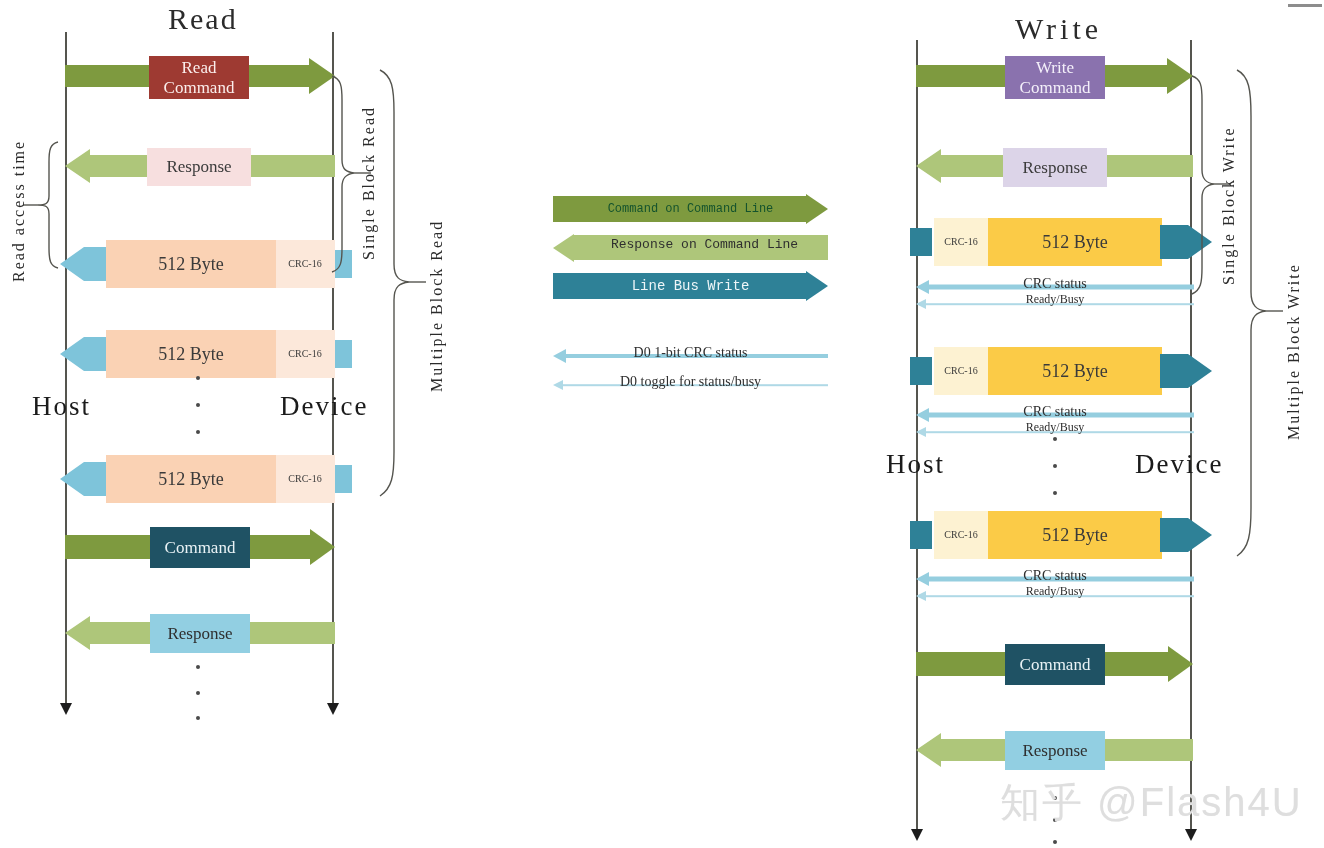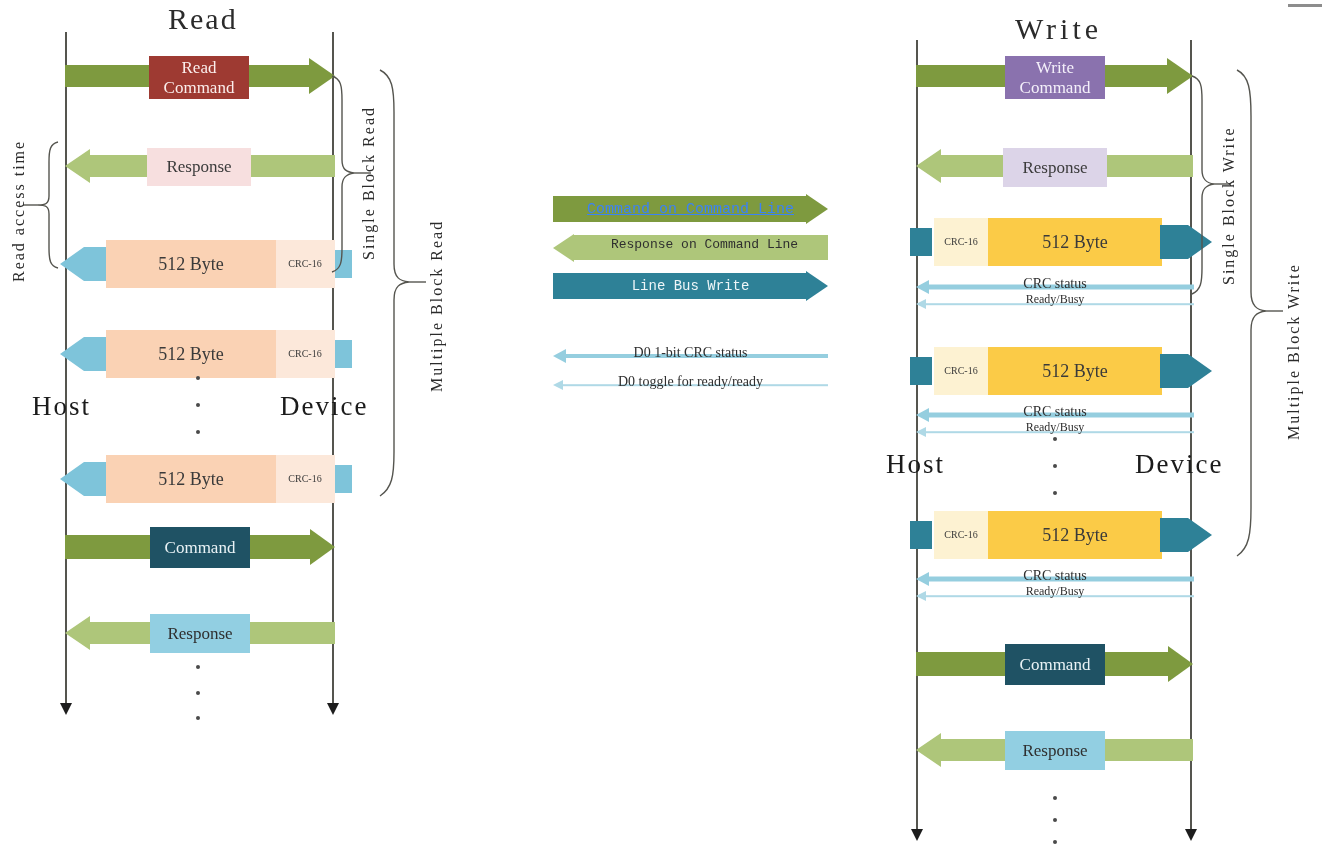--- a/index.html
+++ b/index.html
@@ -191,21 +191,21 @@
     <div class="vlabel" style="left:428px;top:392px;font-size:16px;letter-spacing:2px;">Multiple Block Read</div>
   </div>
 
   <div class="legend" style="left:553px;top:196px;width:280px;height:200px;">
 
     <div class="lrow" style="left:0;top:0;width:275px;height:26px;">
       <div class="bar right" style="left:0;top:0;width:275px;height:26px;--c:#7E9A3F;--hh:15px;--hw:22px;">
         <div class="shaft" style="width:253px;background:#7E9A3F;"></div>
         <div class="head"></div>
       </div>
-      <div class="ltxt" style="color:#3b82f6;font-size:15px;padding-right:14px;text-decoration:underline;">Command on Command Line</div>
+      <div class="ltxt" style="color:#14532d;font-size:12px;padding-right:14px;">Command on Command Line</div>
     </div>
 
     <div class="lrow" style="left:0;top:39px;width:275px;height:19px;">
       <div class="bar left" style="left:0;top:0;width:275px;height:25px;--c:#AEC67A;--hh:14px;--hw:21px;">
         <div class="shaft" style="left:21px;width:254px;background:#AEC67A;"></div>
         <div class="head"></div>
       </div>
       <div class="ltxt" style="color:#2f2f2f;font-size:13px;padding-left:14px;">Response on Command Line</div>
     </div>
 
@@ -224,21 +224,21 @@
         <div class="hd"></div>
       </div>
       <div class="thin-txt" style="left:0;top:-3px;width:275px;font-size:14px;">D0 1-bit CRC status</div>
     </div>
 
     <div class="lrow" style="left:0;top:182px;width:275px;height:14px;">
       <div class="thin" style="left:0;top:0;width:275px;height:14px;--c:#AFD9E6;--hh:5px;--hw:10px;">
         <div class="ln" style="left:9px;width:266px;height:1.6px;background:#AFD9E6;"></div>
         <div class="hd"></div>
       </div>
-      <div class="thin-txt" style="left:0;top:-4px;width:275px;font-size:14px;">D0 toggle for ready/ready</div>
+      <div class="thin-txt" style="left:0;top:-4px;width:275px;font-size:14px;">D0 toggle for status/busy</div>
     </div>
   </div>
 
   <div class="abs" style="left:860px;top:0;width:464px;height:848px;">
 
     <div class="sec-title" style="left:155px;top:12px;letter-spacing:4px;">Write</div>
 
     <div class="lifeline" style="left:56px;top:40px;height:790px;">
         <span class="head"></span>
       </div>
@@ -373,14 +373,15 @@
     <div class="brace" style="left:375px;top:68px;">
       <svg width="50" height="490" viewBox="0 0 50 490">
         <path d="M2 2 C14 8 16 22 16 48 L16 224 C16 238 22 242 31 243 C22 244 16 248 16 262
                  L16 440 C16 466 14 480 2 488" fill="none" stroke="#55554f" stroke-width="1.4"></path>
         <line x1="31" y1="243" x2="48" y2="243" stroke="#55554f" stroke-width="1.4"></line>
       </svg>
     </div>
     <div class="vlabel" style="left:425px;top:440px;font-size:16px;letter-spacing:2px;">Multiple Block Write</div>
   </div>
 
+  <div class="wm" style="left:1000px;top:775px;">知乎 @Flash4U</div>
 
 </div>
 
 </body></html>

